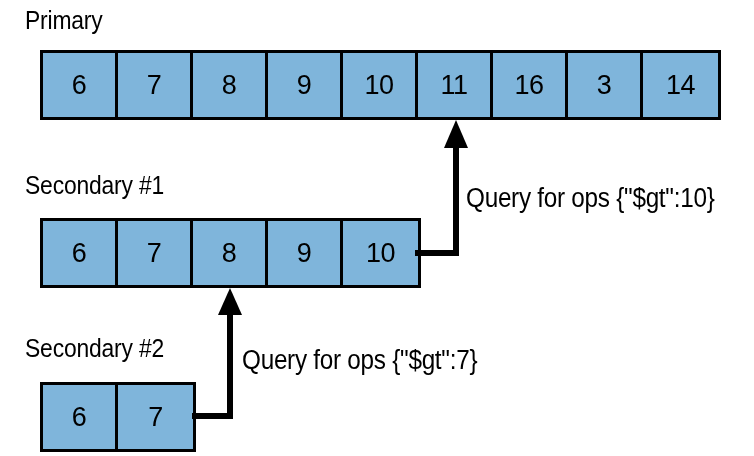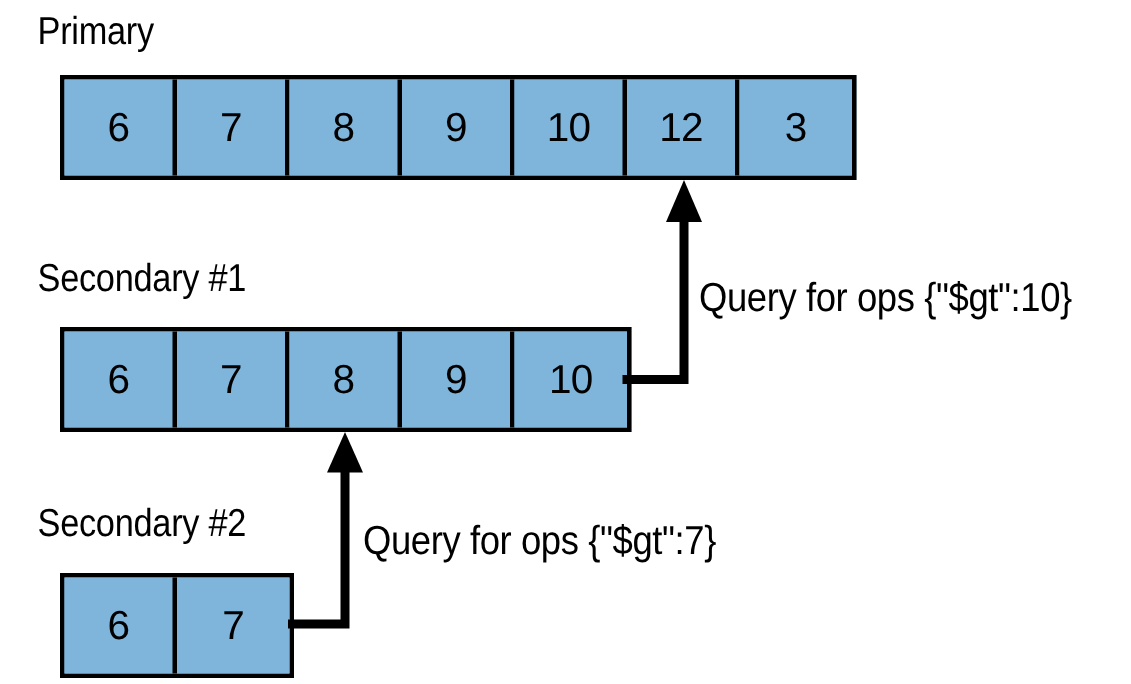--- a/index.html
+++ b/index.html
@@ -90,22 +90,24 @@
 <div id="stage">
 
   <div class="row-label" id="label-primary">Primary</div>
 
   <div class="oplog-row" id="row-primary">
     <div class="oplog-cell">6</div>
     <div class="oplog-cell">7</div>
     <div class="oplog-cell">8</div>
     <div class="oplog-cell">9</div>
     <div class="oplog-cell">10</div>
-    <div class="oplog-cell">12</div>
+    <div class="oplog-cell">11</div>
+    <div class="oplog-cell">16</div>
     <div class="oplog-cell">3</div>
+    <div class="oplog-cell">14</div>
   </div>
 
   <div class="row-label" id="label-secondary-1">Secondary #1</div>
 
   <div class="oplog-row" id="row-secondary-1">
     <div class="oplog-cell">6</div>
     <div class="oplog-cell">7</div>
     <div class="oplog-cell">8</div>
     <div class="oplog-cell">9</div>
     <div class="oplog-cell">10</div>

